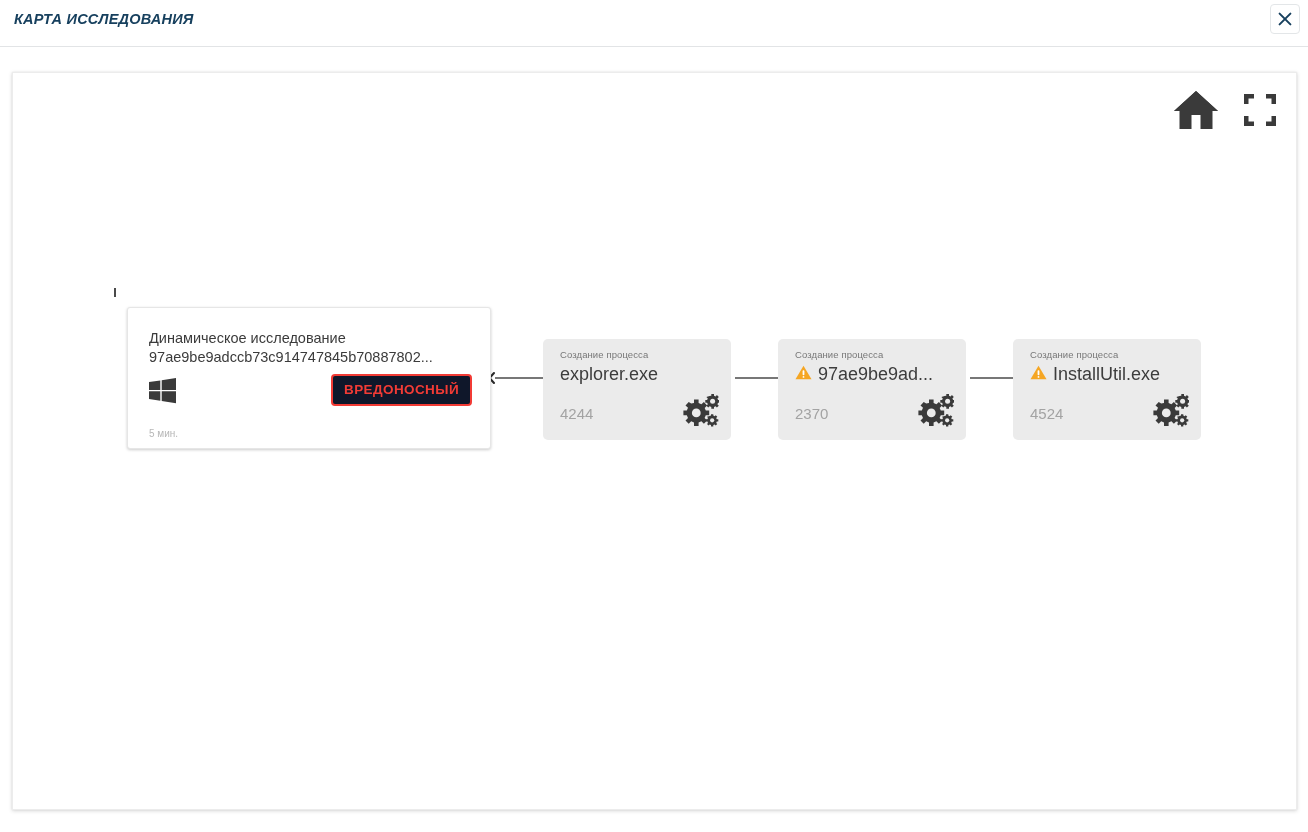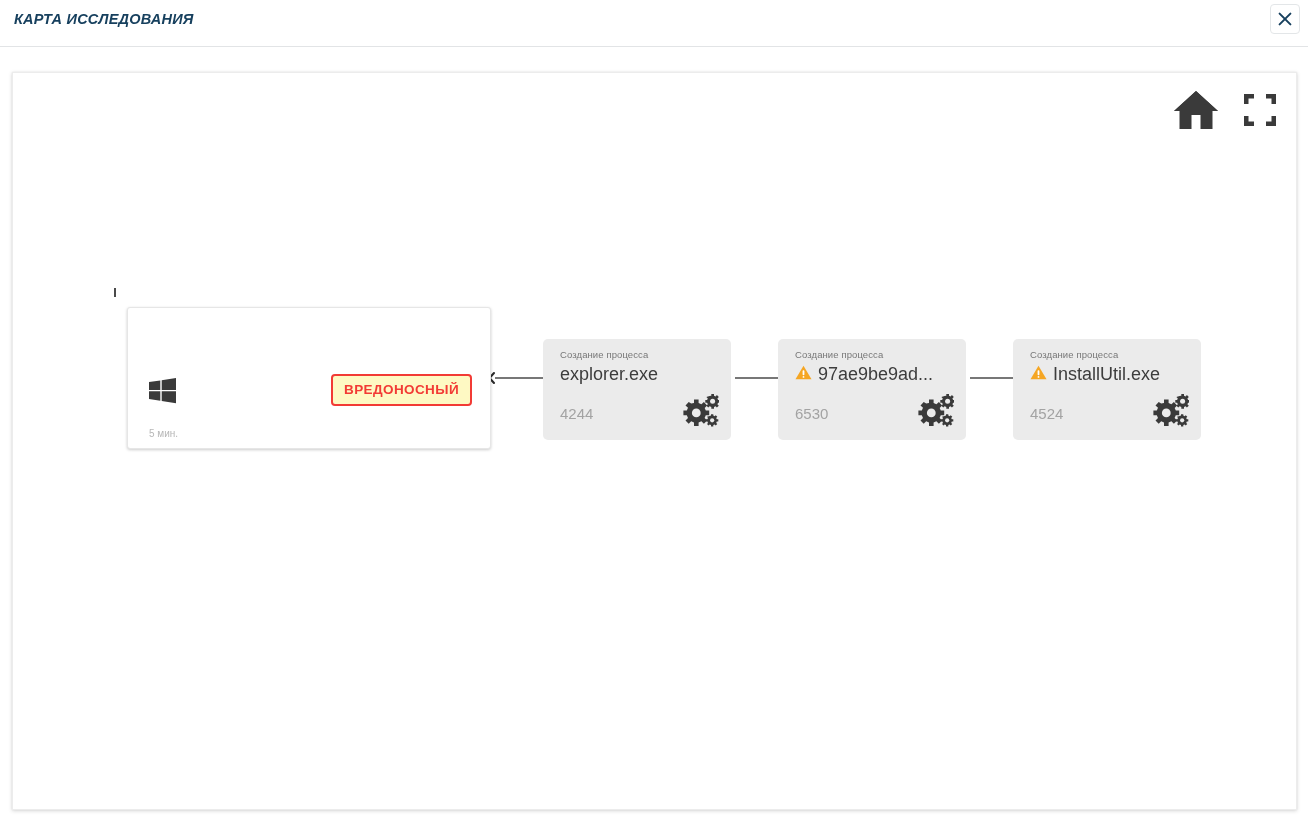--- a/index.html
+++ b/index.html
@@ -131,21 +131,21 @@
     position: absolute;
     right: 18px;
     top: 66px;
     border: 2px solid #f23b35;
     border-radius: 4px;
     padding: 6px 11px 7px 11px;
     color: #f23b35;
     font-size: 13.5px;
     font-weight: bold;
     letter-spacing: 0.4px;
-    background: #fef9c3;
+    background: #0f172a;
     cursor: pointer;
   }
   .root-time {
     position: absolute;
     left: 21px;
     bottom: 9px;
     font-size: 10px;
     color: #b7b7b7;
   }
 
@@ -241,20 +241,22 @@
 
       <line x1="957" y1="305" x2="1000" y2="305" stroke="#4a4a4a" stroke-width="1.3"></line>
       <g stroke="#2b2b2b" stroke-width="2.1" stroke-linecap="round">
         <path d="M942 300 L951 310 M951 300 L942 310"></path>
       </g>
     </svg>
 
     <div class="stray-tick"></div>
 
     <div class="root-card">
+      <div class="root-title">Динамическое исследование
+97ae9be9adccb73c914747845b70887802...</div>
 
       <span class="win-logo">
         <svg width="27" height="26" viewBox="0 0 27 26">
           <path d="M0 4.1 L11.3 2.4 L11.3 11.9 L0 11.9 Z" fill="#3a3a3a"></path>
           <path d="M12.7 2.2 L27 0 L27 11.9 L12.7 11.9 Z" fill="#3a3a3a"></path>
           <path d="M0 13.3 L11.3 13.3 L11.3 22.8 L0 21.1 Z" fill="#3a3a3a"></path>
           <path d="M12.7 13.3 L27 13.3 L27 25.2 L12.7 23 Z" fill="#3a3a3a"></path>
         </svg>
       </span>
 
@@ -287,21 +289,21 @@
       <div class="proc-name">
         <span class="warn-icon">
           <svg width="17" height="15" viewBox="0 0 17 15">
             <path d="M8.5 0.8 L16.5 14.2 L0.5 14.2 Z" fill="#f5a623"></path>
             <rect x="7.6" y="5.3" width="1.8" height="4.9" rx="0.8" fill="#ffffff"></rect>
             <rect x="7.6" y="11.0" width="1.8" height="1.8" rx="0.9" fill="#ffffff"></rect>
           </svg>
         </span>
         <span>97ae9be9ad...</span>
       </div>
-      <div class="proc-pid">6530</div>
+      <div class="proc-pid">2370</div>
       <span class="gears-icon">
         <svg width="44" height="34" viewBox="0 0 44 34">
           <g fill="#3a3a3a">
             <path d="M16.2 9.6 L19.0 9.1 L19.0 5.6 L23.6 5.6 L23.6 9.1 L26.4 10.3 L28.9 8.1 L32.1 11.4 L29.7 13.9 L30.8 16.6 L34.2 16.6 L34.2 21.2 L30.8 21.2 L29.6 24.0 L32.1 26.5 L28.9 29.7 L26.4 27.3 L23.6 28.4 L23.6 31.9 L19.0 31.9 L19.0 28.4 L16.2 27.2 L13.7 29.7 L10.5 26.5 L13.0 24.0 L11.8 21.2 L8.4 21.2 L8.4 16.6 L11.8 16.6 L13.0 13.8 L10.5 11.4 L13.7 8.1 Z"></path>
             <circle cx="21.3" cy="18.9" r="4.4" fill="#ebebeb"></circle>
             <path d="M34.6 2.0 L36.3 1.7 L36.3 0 L39.0 0 L39.0 1.7 L40.6 2.4 L41.9 1.1 L43.8 3.0 L42.4 4.4 L43.1 6.0 L44.9 6.0 L44.9 8.7 L43.1 8.7 L42.4 10.3 L43.8 11.7 L41.9 13.6 L40.6 12.2 L39.0 12.9 L39.0 14.7 L36.3 14.7 L36.3 12.9 L34.6 12.3 L33.3 13.6 L31.4 11.7 L32.8 10.3 L32.1 8.7 L30.3 8.7 L30.3 6.0 L32.1 6.0 L32.8 4.4 L31.4 3.0 Z"></path>
             <circle cx="37.6" cy="7.35" r="2.5" fill="#ebebeb"></circle>
             <path d="M34.6 21.9 L36.0 21.6 L36.0 20.2 L38.3 20.2 L38.3 21.6 L39.7 22.2 L40.7 21.2 L42.3 22.8 L41.2 23.9 L41.8 25.2 L43.3 25.2 L43.3 27.5 L41.8 27.5 L41.2 28.9 L42.3 29.9 L40.7 31.5 L39.7 30.5 L38.3 31.1 L38.3 32.5 L36.0 32.5 L36.0 31.1 L34.6 30.5 L33.6 31.5 L32.0 29.9 L33.0 28.9 L32.4 27.5 L31.0 27.5 L31.0 25.2 L32.4 25.2 L33.0 23.9 L32.0 22.8 Z"></path>
             <circle cx="37.15" cy="26.35" r="2.1" fill="#ebebeb"></circle>
           </g>

